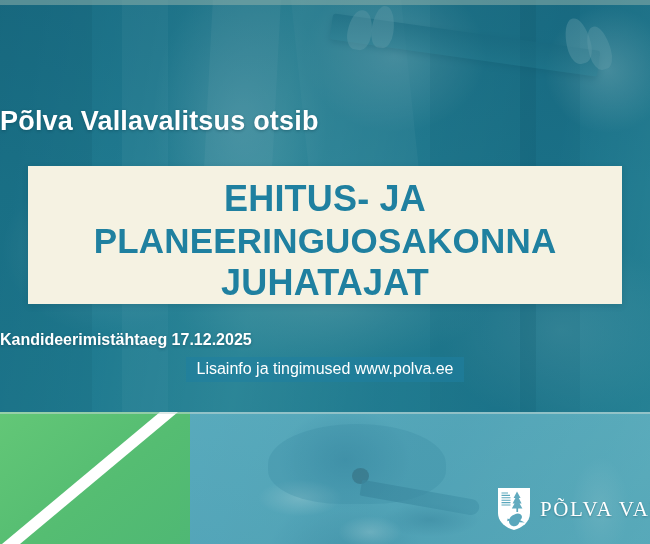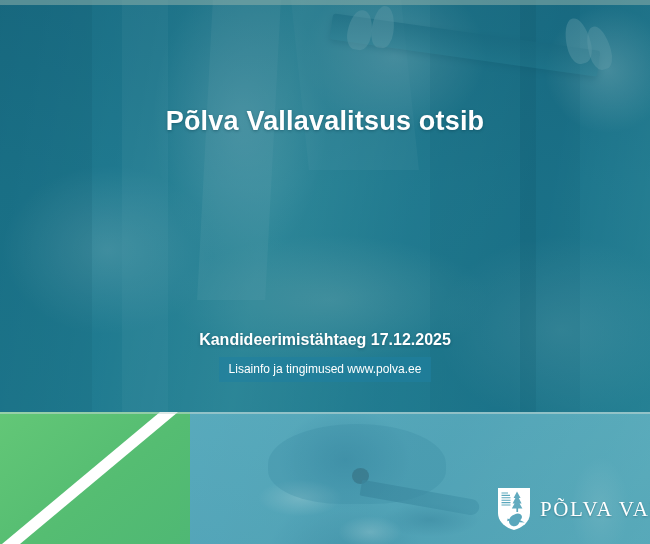--- a/index.html
+++ b/index.html
@@ -83,45 +83,45 @@
     clip-path:polygon(0 0,160 0,0 132);
   }
   .white-stripe{
     position:absolute;left:0;top:0;width:200px;height:132px;
     background:#ffffff;
     clip-path:polygon(160px 0, 178px 0, 20px 132px, 2px 132px);
   }
 
   
   .kicker{
-    position:absolute;left:0;top:106px;width:650px;text-align:center;
+    position:absolute;left:0;top:106px;width:650px;
     color:#ffffff;font-size:27px;font-weight:bold;letter-spacing:.2px;
     text-shadow:0 1px 3px rgba(10,60,75,.45);
   }
   .cream-box{
     position:absolute;left:28px;top:166px;width:594px;height:138px;
     background:#f5f2e2;
     box-shadow:0 2px 6px rgba(10,60,75,.18);
   }
   .job-title{
     position:absolute;left:0;top:12px;width:594px;text-align:center;
     color:#1f80a0;font-weight:bold;font-size:36px;line-height:42px;
     letter-spacing:.2px;
   }
   .job-title .l2{font-size:35px;}
 
   
   .deadline{
-    position:absolute;left:0;top:331px;width:650px;text-align:center;
+    position:absolute;left:0;top:331px;width:650px;text-align:left;
     color:#ffffff;font-size:16px;font-weight:bold;
     text-shadow:0 1px 3px rgba(10,60,75,.45);
   }
   .info-lines{position:absolute;left:0;top:357px;width:650px;text-align:center;}
   .info-line{
-    display:inline-block;color:#ffffff;font-size:12px;line-height:22px;
+    display:inline-block;color:#ffffff;font-size:16px;line-height:22px;
     background:rgba(31,128,160,.58);
     padding:1px 10px 2px 10px;
   }
   .info-row{width:650px;text-align:center;}
 
   
   .logo{position:absolute;left:497px;top:487px;display:flex;align-items:center;gap:9px;}
   .shield{width:34px;height:44px;display:block;}
   .logo-text{
     color:#ffffff;font-family:"Liberation Serif","DejaVu Serif",serif;
@@ -161,20 +161,27 @@
     </div>
     <div class="bottom-tint"></div>
     <div class="bottom-tint2"></div>
     <div class="green-wedge"></div>
     <div class="white-stripe"></div>
   </div>
   <div class="band-divider"></div>
 
   <div class="kicker">Põlva Vallavalitsus otsib</div>
 
+  <div class="cream-box">
+    <div class="job-title">
+      <div class="l1">EHITUS- JA</div>
+      <div class="l2">PLANEERINGUOSAKONNA</div>
+      <div class="l3">JUHATAJAT</div>
+    </div>
+  </div>
 
   <div class="deadline">Kandideerimistähtaeg  17.12.2025</div>
 
   <div class="info-lines">
     <div class="info-row">
       <span class="info-line">Lisainfo ja tingimused www.polva.ee</span>
     </div>
   </div>
 
   <div class="logo">

